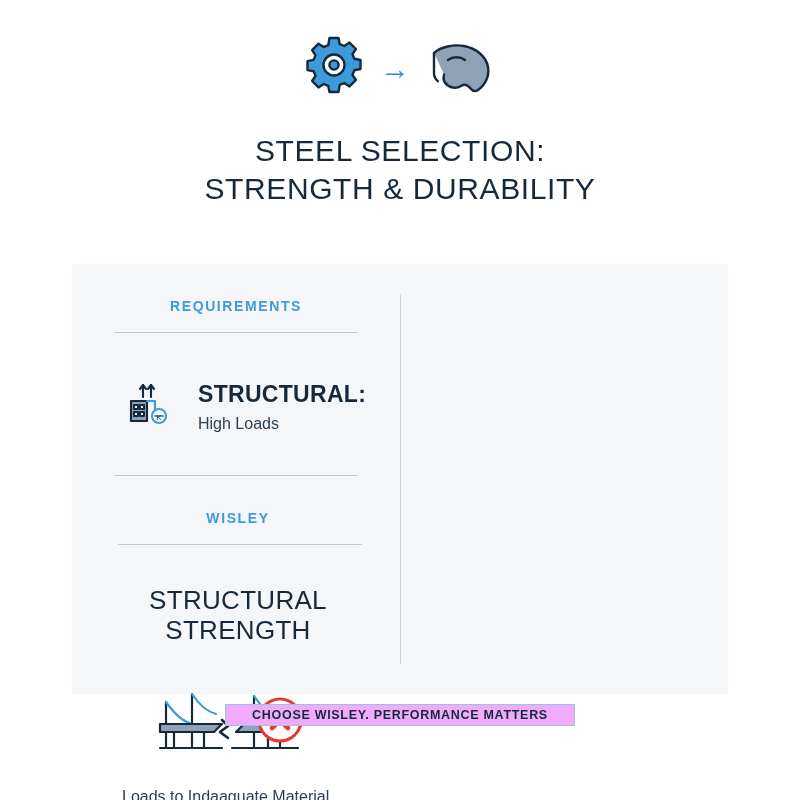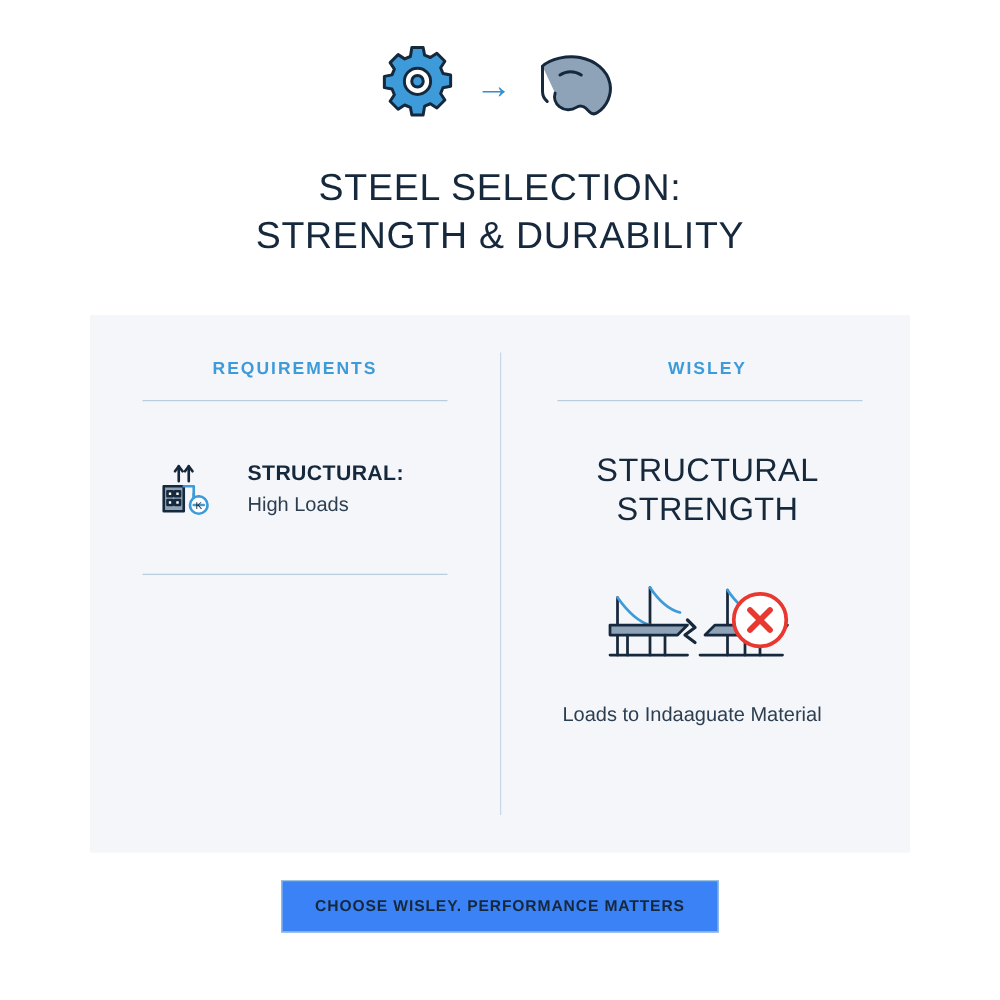--- a/index.html
+++ b/index.html
@@ -47,25 +47,26 @@
     letter-spacing: 0.6px;
     line-height: 1.28;
     color: #16283c;
   }
   .title .line2 { display: block; }
 
   
   .panel {
     position: absolute;
     left: 72px;
-    top: 252px;
+    top: 264px;
     width: 656px;
     height: 430px;
     background: #f4f6fa;
     display: flex;
+    flex-direction: column;
   }
   .col {
     position: relative;
     box-sizing: border-box;
   }
   .col-left {
     width: 328px;
     padding: 34px 42px 0 42px;
   }
   .col-right {
@@ -106,21 +107,21 @@
   .req-icon {
     flex: 0 0 auto;
     width: 54px;
     height: 54px;
     display: flex;
     align-items: center;
     justify-content: center;
   }
   .req-text { padding-top: 4px; }
   .req-title {
-    font-size: 17px;
+    font-size: 23px;
     font-weight: bold;
     letter-spacing: 0.3px;
     color: #16283c;
   }
   .req-sub {
     margin-top: 5px;
     font-size: 16px;
     line-height: 1.35;
     color: #2c3e50;
   }
@@ -167,26 +168,26 @@
   .footer {
     position: absolute;
     left: 0;
     right: 0;
     top: 704px;
     display: flex;
     justify-content: center;
   }
   .footer-badge {
     border: 1px solid #9cc2e0;
-    padding: 13px 26px;
+    padding: 3px 26px;
     font-size: 12.5px;
     font-weight: bold;
     letter-spacing: 0.7px;
     color: #16283c;
-    background: #3b82f6;
+    background: #f0abfc;
   }
 </style>
 </head>
 <body>
 
 <div class="page">
 
   <div class="hero">
     <span>
       <svg width="64" height="64" viewBox="0 0 64 64">

